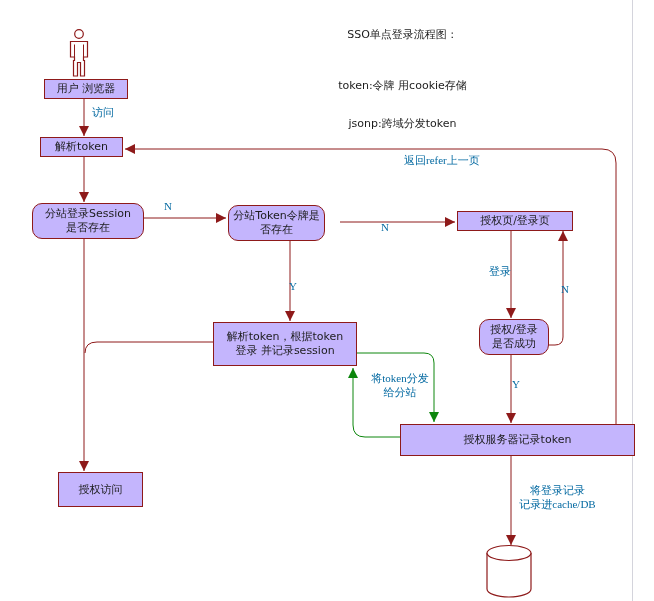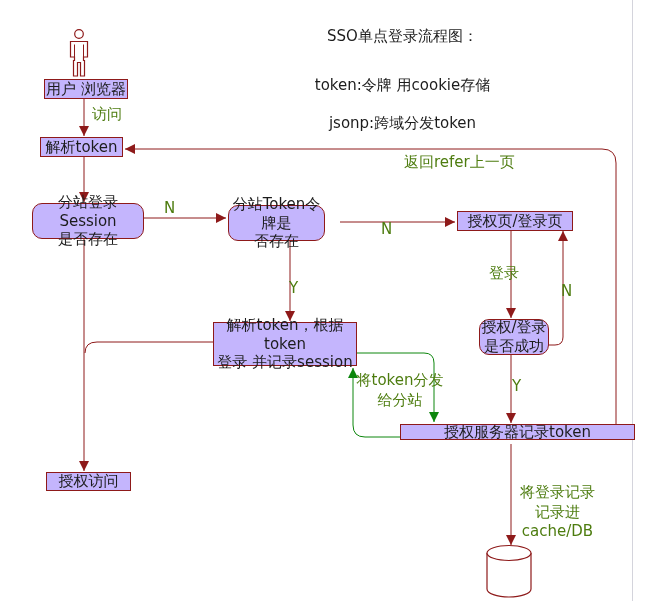--- a/index.html
+++ b/index.html
@@ -1,23 +1,23 @@
 <!DOCTYPE html>
 <html><head>
 <meta charset="utf-8">
 <style>
   html,body{margin:0;padding:0;background:#fff;}
   .stage{position:relative;width:654px;height:601px;background:#ffffff;overflow:hidden;
-         font-family:"DejaVu Sans","Liberation Sans",sans-serif;color:#1c1c1c;font-size:15px;}
+         font-family:"DejaVu Sans","Liberation Sans",sans-serif;color:#1c1c1c;font-size:11px;}
   .stage svg{position:absolute;left:0;top:0;}
   .node{position:absolute;display:flex;align-items:center;justify-content:center;
         text-align:center;white-space:pre-line;line-height:1.25;
         background:#c4b5fd;border:1px solid #8e1a1a;box-sizing:border-box;z-index:2;}
   .node.round{border-radius:10px;}
-  .elabel{position:absolute;white-space:pre-line;line-height:1.3;color:#4d7c0f;z-index:3;}
+  .elabel{position:absolute;white-space:pre-line;line-height:1.3;color:#0369a1;z-index:3;font-family:Liberation Serif, serif;}
   .elabel.center{text-align:center;}
   .title-block{position:absolute;left:180px;top:27px;width:445px;text-align:center;z-index:3;}
   .notes-block{position:absolute;left:175px;top:57px;width:455px;text-align:center;
                line-height:19px;white-space:pre-line;z-index:3;}
 </style>
 </head>
 <body>
 
 <div class="stage">
 
@@ -75,22 +75,22 @@
   <div class="node" style="left:40px;top:137px;width:83px;height:20px">解析token</div>
   <div class="node round" style="left:32px;top:203px;width:112px;height:36px">分站登录Session
 是否存在</div>
   <div class="node round" style="left:228px;top:205px;width:97px;height:36px">分站Token令牌是
 否存在</div>
   <div class="node" style="left:457px;top:211px;width:116px;height:20px">授权页/登录页</div>
   <div class="node round" style="left:479px;top:319px;width:70px;height:36px">授权/登录
 是否成功</div>
   <div class="node" style="left:213px;top:322px;width:144px;height:44px">解析token，根据token
 登录 并记录session</div>
-  <div class="node" style="left:400px;top:424px;width:235px;height:16px">授权服务器记录token</div>
-  <div class="node" style="left:46px;top:472px;width:85px;height:19px">授权访问</div>
+  <div class="node" style="left:400px;top:424px;width:235px;height:32px">授权服务器记录token</div>
+  <div class="node" style="left:58px;top:472px;width:85px;height:35px">授权访问</div>
 
   <div class="elabel" style="left:92px;top:105px">访问</div>
   <div class="elabel" style="left:164px;top:199px">N</div>
   <div class="elabel" style="left:381px;top:220px">N</div>
   <div class="elabel" style="left:289px;top:279px">Y</div>
   <div class="elabel" style="left:489px;top:264px">登录</div>
   <div class="elabel" style="left:561px;top:282px">N</div>
   <div class="elabel" style="left:512px;top:377px">Y</div>
   <div class="elabel center" style="left:350px;top:371px;width:100px">将token分发
 给分站</div>

